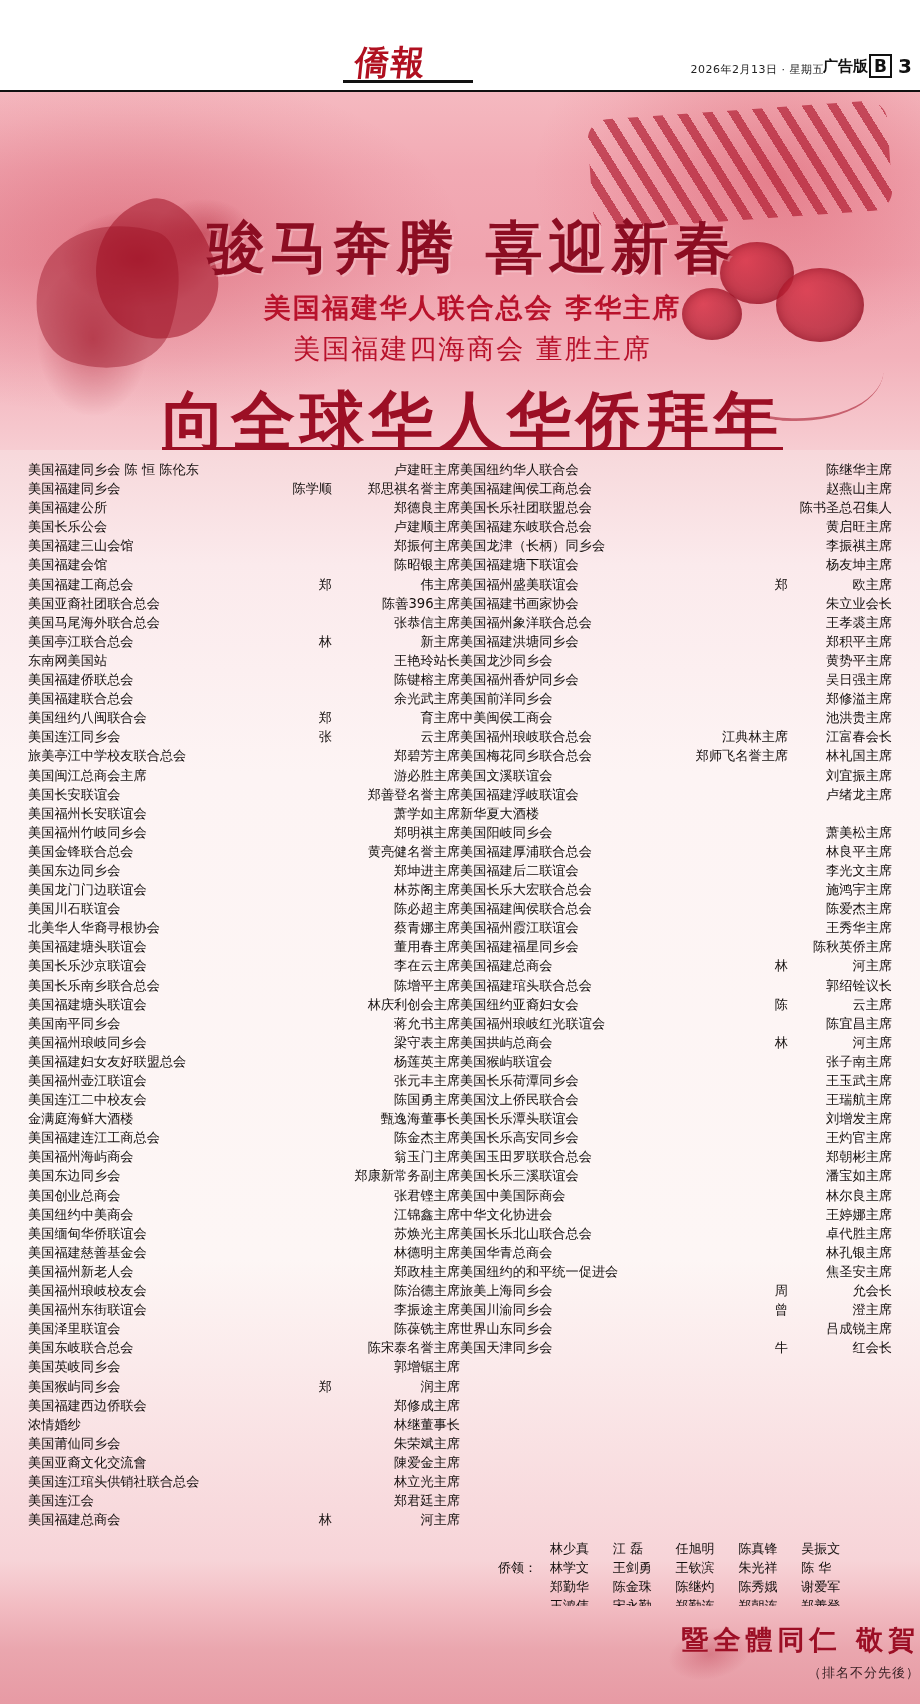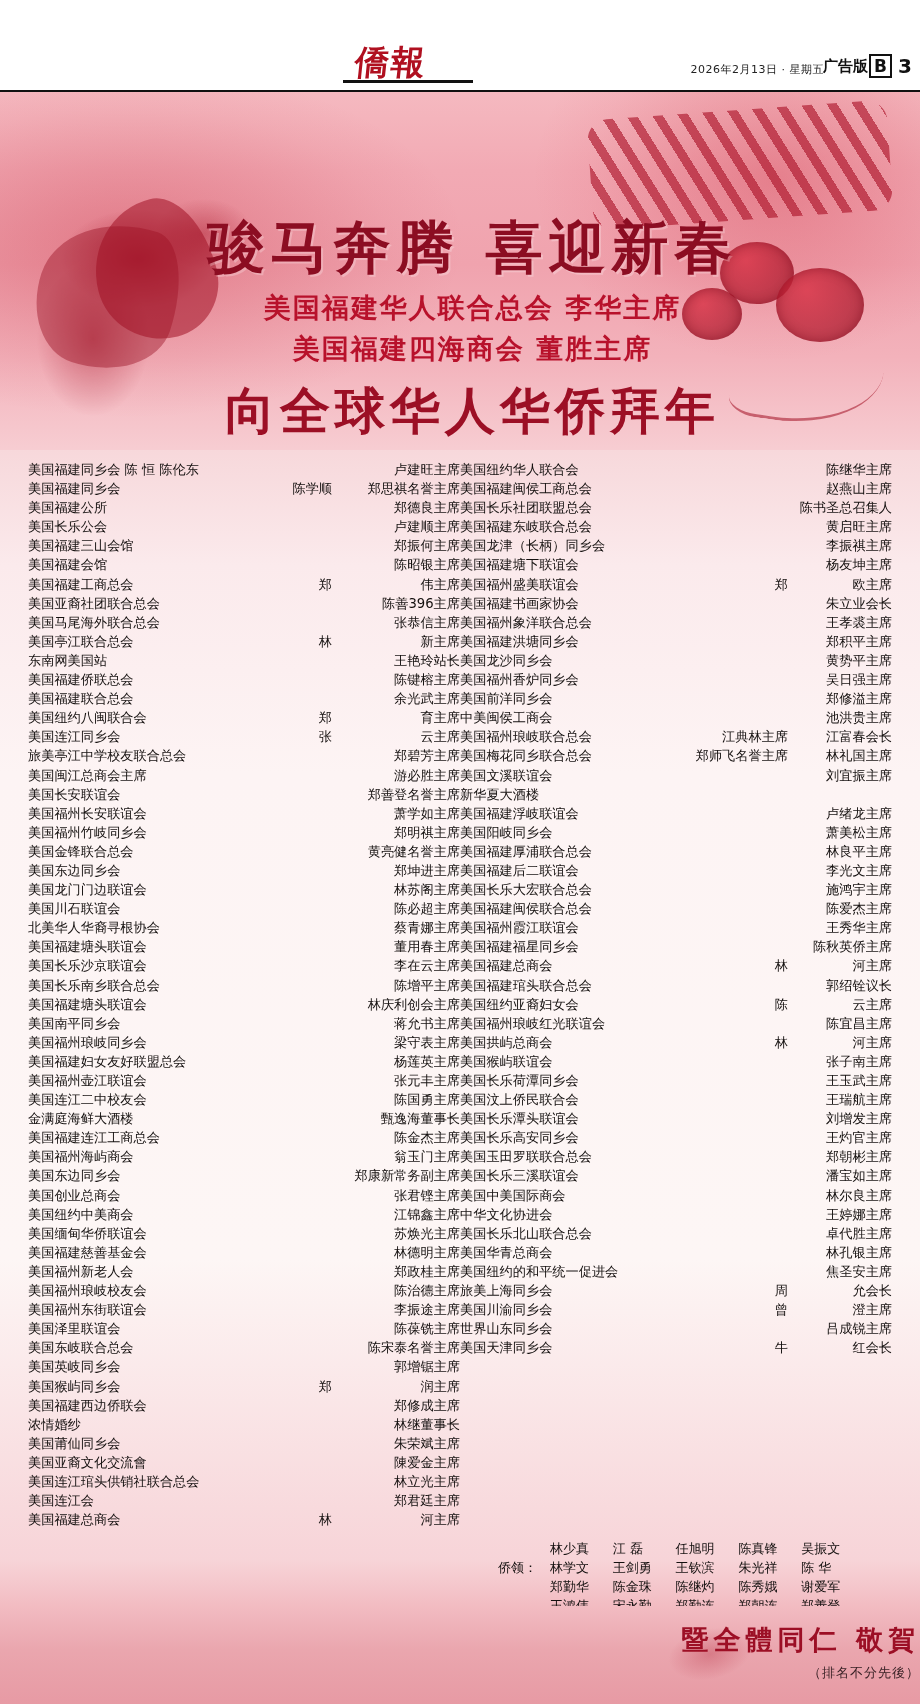--- a/index.html
+++ b/index.html
@@ -167,31 +167,32 @@
     font-family: "DejaVu Serif", serif;
     font-size: 27px;
     font-weight: bold;
     color: #b8112b;
     letter-spacing: 2px;
   }
   #subtitle-2 {
     top: 239px;
     font-family: "DejaVu Serif", serif;
     font-size: 27px;
-    font-weight: bold;
+    font-weight: normal;
     color: #b8112b;
     letter-spacing: 2px;
   }
   #headline-2 {
     top: 286px;
     font-family: "DejaVu Serif", serif;
-    font-size: 50px;
+    font-size: 64px;
     font-weight: bold;
     color: #9c0f25;
     letter-spacing: 5px;
+    text-decoration: underline;
   }
 
   
   #names-area {
     position: relative;
     padding: 10px 28px 0 28px;
     background: linear-gradient(180deg, #f7d8db 0%, #fbeaec 10%, #fdf4f4 28%, #fdf6f5 70%, #f7d4d8 96%, #f2bcc2 100%);
     height: 1156px;
   }
   .cols {
@@ -671,28 +672,28 @@
             <span class="dots"></span>
             <span class="person2">郑师飞名誉主席</span>
             <span class="person">林礼国主席</span>
           </div>
           <div class="row">
             <span class="org">美国文溪联谊会</span>
             <span class="dots"></span>
             <span class="person">刘宜振主席</span>
           </div>
           <div class="row">
+            <span class="org">美国福建浮岐联谊会</span>
+            <span class="dots"></span>
+            <span class="person">卢绪龙主席</span>
+          </div>
+          <div class="row">
             <span class="org">新华夏大酒楼</span>
             <span class="dots"></span>
             <span class="person"></span>
-          </div>
-          <div class="row">
-            <span class="org">美国福建浮岐联谊会</span>
-            <span class="dots"></span>
-            <span class="person">卢绪龙主席</span>
           </div>
           <div class="row">
             <span class="org">美国阳岐同乡会</span>
             <span class="dots"></span>
             <span class="person">萧美松主席</span>
           </div>
           <div class="row">
             <span class="org">美国福建厚浦联合总会</span>
             <span class="dots"></span>
             <span class="person">林良平主席</span>

